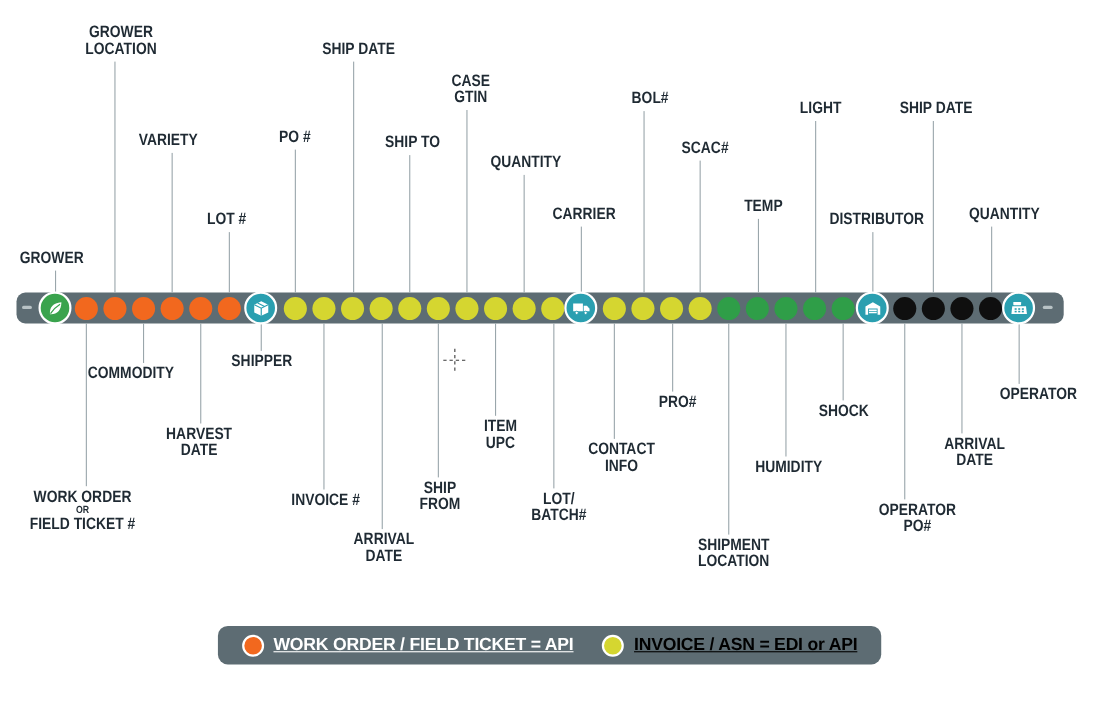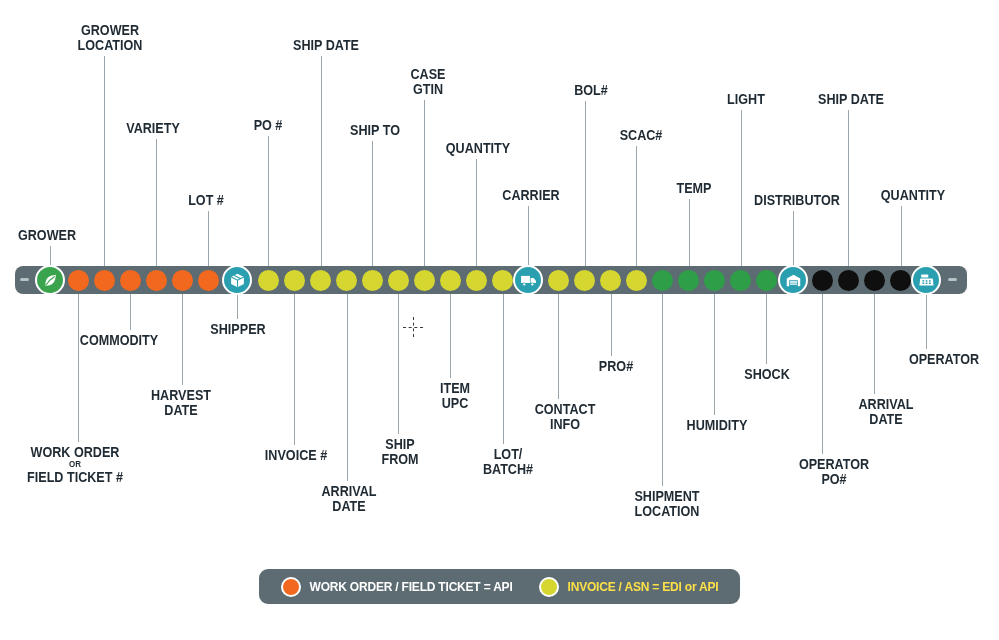--- a/index.html
+++ b/index.html
@@ -30,39 +30,39 @@
   .milestone svg { width: 17px; height: 17px; display: block; }
 
   #legend {
     position: absolute; left: 50%; transform: translateX(-50%);
     top: 569px; height: 35px; border-radius: 9px;
     display: flex; align-items: center; gap: 26px; padding: 0 22px;
     white-space: nowrap;
   }
   .legend-item { display: flex; align-items: center; gap: 9px; }
   .legend-dot { width: 20px; height: 20px; border-radius: 50%; border: 2px solid #fff; flex: none; }
-  .legend-text { font-size: 12px; font-weight: 700; letter-spacing: -0.2px; }
+  .legend-text { font-size: 16px; font-weight: 700; letter-spacing: -0.2px; text-decoration: underline; }
 
   #cursor { position: absolute; width: 20px; height: 20px; transform: translate(-50%, -50%); }
   #cursor .ch-h { position: absolute; left: 0; right: 0; top: 50%; border-top: 1px dashed #3a3a3a; }
   #cursor .ch-v { position: absolute; top: 0; bottom: 0; left: 50%; border-left: 1px dashed #3a3a3a; }
 </style>
 </head>
 <body>
 
 <div id="stage" style="width: 999px; height: 640px; background: rgb(255, 255, 255);">
     <div class="bar" style="left: 15px; top: 266px; width: 952px; height: 28px; border-radius: 8px; background: rgb(93, 108, 115);"></div>
   <div id="legend" style="background: rgb(93, 108, 115);">
       <div class="legend-item">
         <span class="legend-dot" style="background: rgb(242, 104, 30);"></span>
         <span class="legend-text" style="color: rgb(255, 255, 255);">WORK ORDER / FIELD TICKET = API</span>
       </div>
       <div class="legend-item">
         <span class="legend-dot" style="background: rgb(213, 214, 48);"></span>
-        <span class="legend-text" style="color: #fde047;">INVOICE / ASN = EDI or API</span>
+        <span class="legend-text" style="color: #000000;">INVOICE / ASN = EDI or API</span>
       </div>
     </div>
   <div id="cursor" style="left: 413px; top: 327px;">
     <span class="ch-h"></span>
     <span class="ch-v"></span>
   </div>
 <div class="end-tick" style="left: 20px; top: 278px; background: rgb(184, 194, 197);"></div>
     <div class="end-tick" style="left: 948px; top: 278px; background: rgb(184, 194, 197);"></div>
     <div class="leader" style="left: 50px; top: 246px; height: 20px; background: rgb(154, 166, 171);"></div>
     <div class="label" style="left: 47px; top: 227px; color: rgb(31, 42, 51);">

